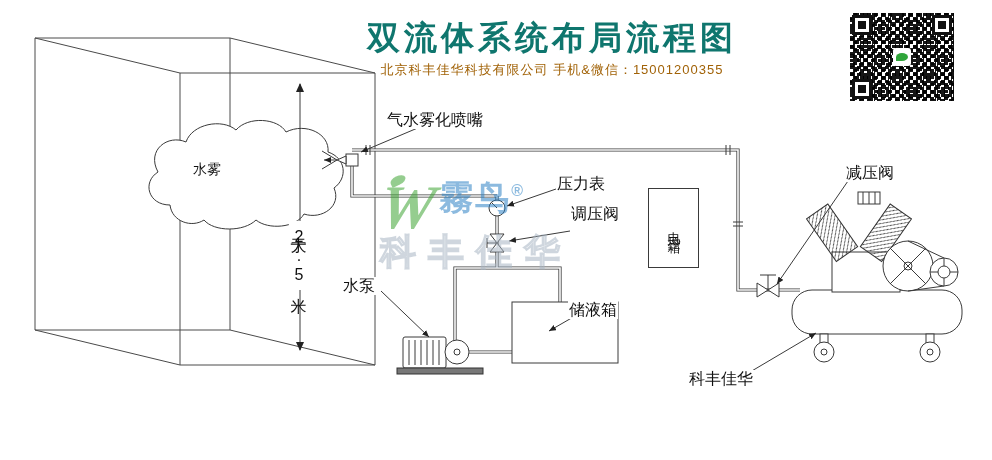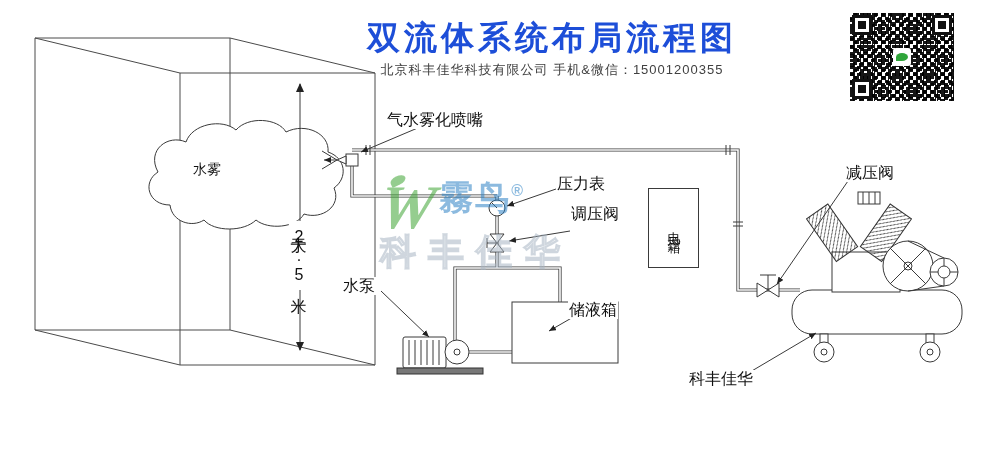--- a/index.html
+++ b/index.html
@@ -190,22 +190,22 @@
   <div class="watermark">
     <div class="wm-row">
       <span class="wm-mark">W</span>
       <span class="wm-leaf"></span>
       <span class="wm-brand">霧鸟</span>
       <span class="wm-reg">®</span>
     </div>
     <div class="wm-company">科丰佳华</div>
   </div>
 
-  <div class="title" style="color:#1d4ed8">双流体系统布局流程图</div>
-  <div class="subtitle" style="color:#404040">北京科丰佳华科技有限公司 手机&amp;微信：15001200355</div>
+  <div class="title" style="color:#0f766e">双流体系统布局流程图</div>
+  <div class="subtitle" style="color:#a16207">北京科丰佳华科技有限公司 手机&amp;微信：15001200355</div>
 
   <div class="qr">
     <span class="f tl"></span>
     <span class="f tr"></span>
     <span class="f bl"></span>
     <span class="logo"></span>
   </div>
 
   <div class="lbl" style="left:192px;top:161px;font-size:14px;background:transparent">水雾</div>
 

